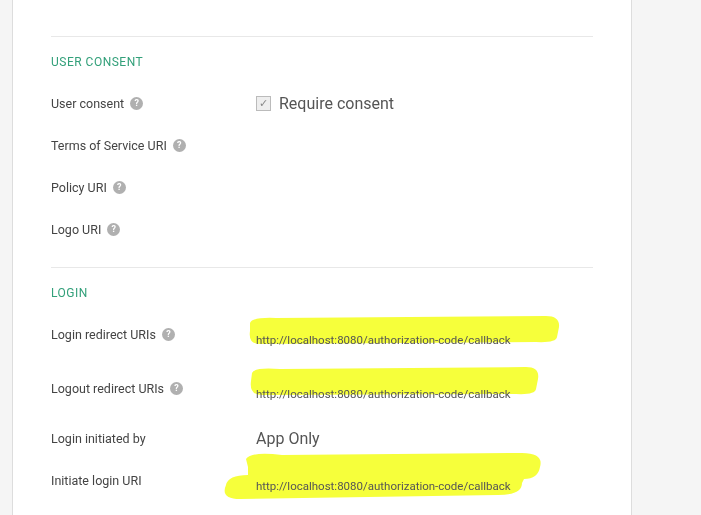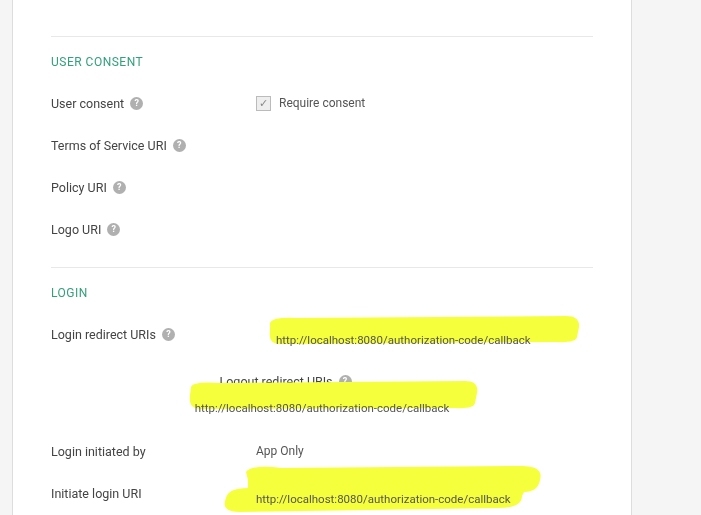--- a/index.html
+++ b/index.html
@@ -78,21 +78,21 @@
     border: 1px solid #bbb;
     background: #eee;
     display: inline-flex;
     align-items: center;
     justify-content: center;
     font-size: 11px;
     color: #888;
   }
   .value-text {
     color: #555;
-    font-size: 12px;
+    font-size: 16px;
     position: relative;
     z-index: 2;
   }
   .url-text {
     color: #555;
     font-size: 11.5px;
     position: relative;
     z-index: 2;
     margin-top: 12px;
   }
@@ -145,34 +145,34 @@
       <span class="help-icon">?</span>
     </div>
     <div class="value-col"></div>
   </div>
 
   <div class="section-gap"></div>
   <hr class="divider">
 
   <div class="section-title">LOGIN</div>
 
-  <div class="row" style="margin-bottom:26px;gap:20px;">
+  <div class="row" style="margin-bottom:26px;">
     <div class="label-col">
       <span class="label-text">Login redirect URIs</span>
       <span class="help-icon">?</span>
     </div>
     <div class="value-col">
       <svg class="hl-svg" style="left:-10px; top:-8px;" width="320" height="34">
         <path d="M4 10 Q 6 4 30 5 L 300 3 Q 314 3 313 14 L 311 24 Q 310 30 290 29 L 14 31 Q 2 31 4 18 Z" fill="#f6ff3b" stroke="none"></path>
       </svg>
       <span class="url-text">http://localhost:8080/authorization-code/callback</span>
     </div>
   </div>
 
-  <div class="row" style="margin-bottom:22px;flex-direction:column;">
+  <div class="row" style="margin-bottom:22px;">
     <div class="label-col">
       <span class="label-text">Logout redirect URIs</span>
       <span class="help-icon">?</span>
     </div>
     <div class="value-col">
       <svg class="hl-svg" style="left:-10px; top:-10px;" width="300" height="34">
         <path d="M6 8 Q 8 2 34 4 L 280 2 Q 294 2 292 14 L 290 24 Q 289 30 270 29 L 16 30 Q 3 30 5 16 Z" fill="#f6ff3b" stroke="none"></path>
       </svg>
       <span class="url-text">http://localhost:8080/authorization-code/callback</span>
     </div>

